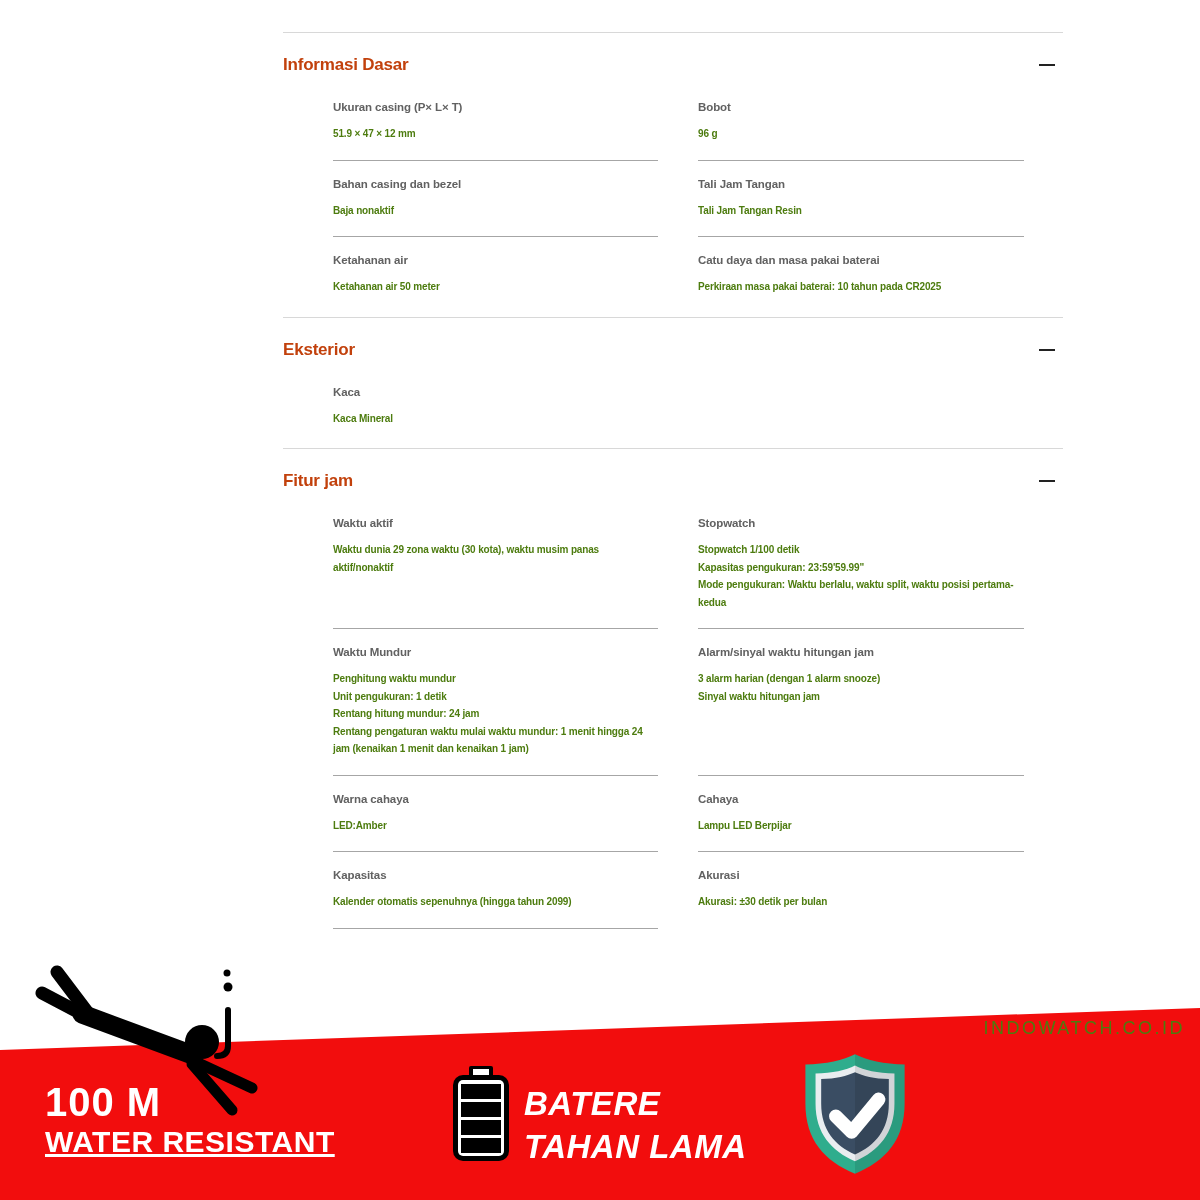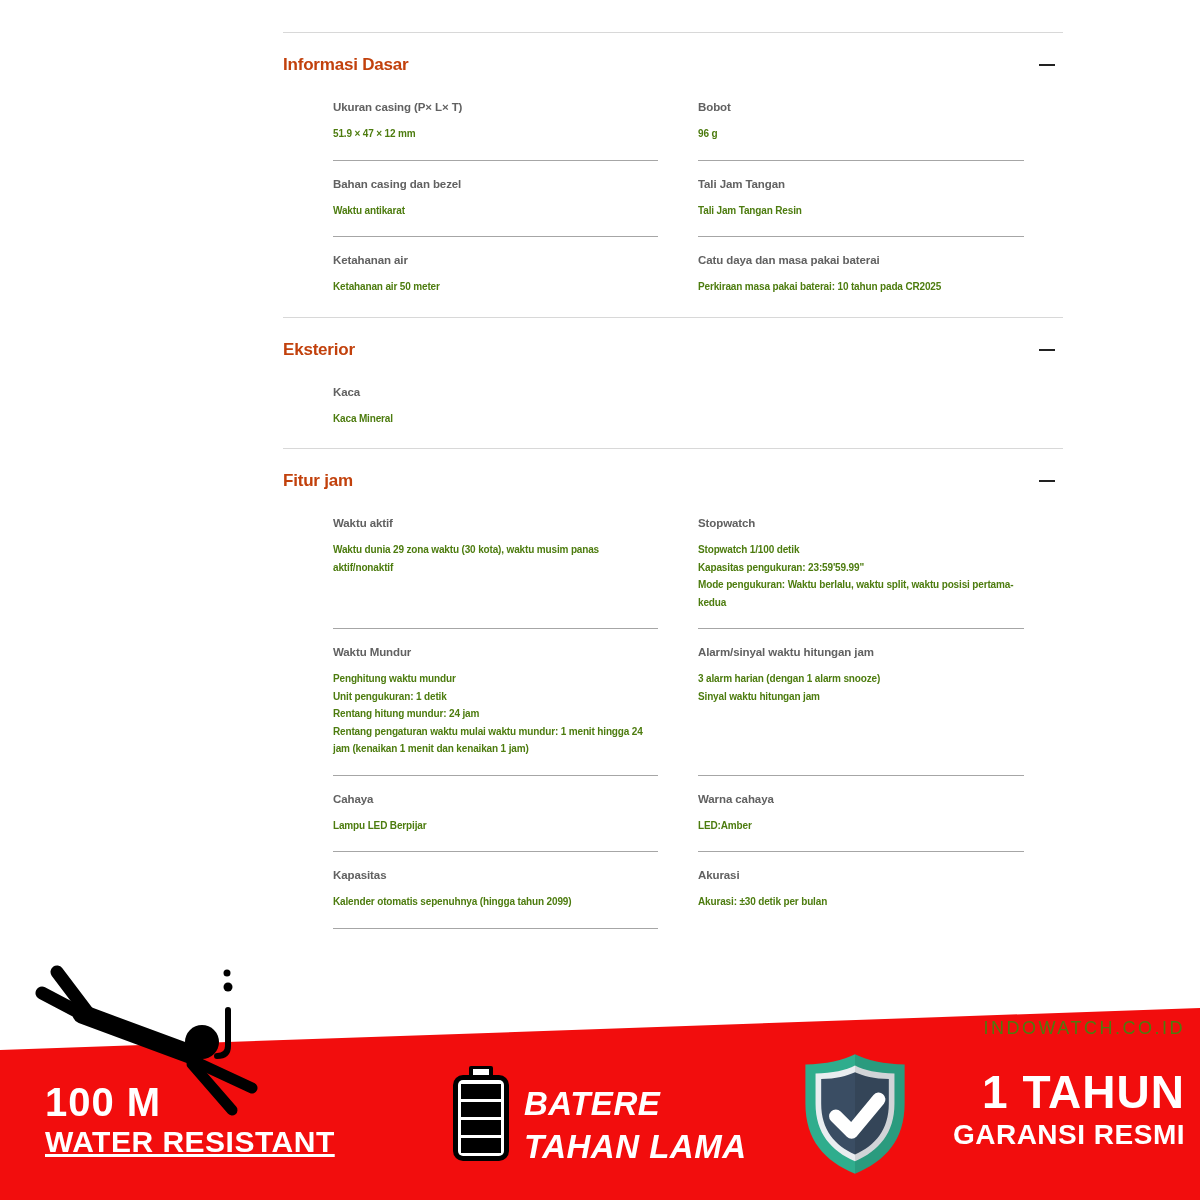--- a/index.html
+++ b/index.html
@@ -51,21 +51,21 @@
     <div class="spec-cell has-divider">
       <div class="spec-label">Ukuran casing (P× L× T)</div>
       <div class="spec-value">51.9 × 47 × 12 mm</div>
     </div>
     <div class="spec-cell has-divider">
       <div class="spec-label">Bobot</div>
       <div class="spec-value">96 g</div>
     </div>
     <div class="spec-cell has-divider">
       <div class="spec-label">Bahan casing dan bezel</div>
-      <div class="spec-value">Waktu antikarat</div>
+      <div class="spec-value">Baja nonaktif</div>
     </div>
     <div class="spec-cell has-divider">
       <div class="spec-label">Tali Jam Tangan</div>
       <div class="spec-value">Tali Jam Tangan Resin</div>
     </div>
     <div class="spec-cell">
       <div class="spec-label">Ketahanan air</div>
       <div class="spec-value">Ketahanan air 50 meter</div>
     </div>
     <div class="spec-cell">
@@ -109,26 +109,26 @@
 Unit pengukuran: 1 detik
 Rentang hitung mundur: 24 jam
 Rentang pengaturan waktu mulai waktu mundur: 1 menit hingga 24 jam (kenaikan 1 menit dan kenaikan 1 jam)</div>
     </div>
     <div class="spec-cell has-divider">
       <div class="spec-label">Alarm/sinyal waktu hitungan jam</div>
       <div class="spec-value">3 alarm harian (dengan 1 alarm snooze)
 Sinyal waktu hitungan jam</div>
     </div>
     <div class="spec-cell has-divider">
+      <div class="spec-label">Warna cahaya</div>
+      <div class="spec-value">LED:Amber</div>
+    </div>
+    <div class="spec-cell has-divider">
       <div class="spec-label">Cahaya</div>
       <div class="spec-value">Lampu LED Berpijar</div>
-    </div>
-    <div class="spec-cell has-divider">
-      <div class="spec-label">Warna cahaya</div>
-      <div class="spec-value">LED:Amber</div>
     </div>
     <div class="spec-cell has-divider">
       <div class="spec-label">Kapasitas</div>
       <div class="spec-value">Kalender otomatis sepenuhnya (hingga tahun 2099)</div>
     </div>
     <div class="spec-cell">
       <div class="spec-label">Akurasi</div>
       <div class="spec-value">Akurasi: ±30 detik per bulan</div>
     </div>
   </div>
@@ -182,17 +182,13 @@
       </defs>
     <path d="M50 2 C60 7 76 11 94 11 L94 46 C94 78 77 97 50 108 C23 97 6 78 6 46 L6 11 C24 11 40 7 50 2 Z" fill="#2fad8d"></path>
     <path d="M50 12 C58 16 70 19 85 19 L85 46 C85 72 71 88 50 97 C29 88 15 72 15 46 L15 19 C30 19 42 16 50 12 Z" fill="#e9edf0"></path>
     <path d="M50 18 C57 21 67 24 80 24 L80 46 C80 69 68 83 50 91 C32 83 20 69 20 46 L20 24 C33 24 43 21 50 18 Z" fill="#3a4d63"></path>
     <path d="M50 2 C60 7 76 11 94 11 L94 46 C94 78 77 97 50 108 C23 97 6 78 6 46 L6 11 C24 11 40 7 50 2 Z" fill="#000" opacity="0.10" clip-path="url(#rhalf)"></path>
     <path d="M33 57 L47 71 L71 42" stroke="#ffffff" stroke-width="12" stroke-linecap="round" stroke-linejoin="round" fill="none"></path>
   </svg>
 
   <div class="site">INDOWATCH.CO.ID</div>
 
-  <div class="war-block">
-    <div class="war-line1">1 TAHUN</div>
-    <div class="war-line2">GARANSI RESMI</div>
-  </div>
 </div>
 
 </body></html>

